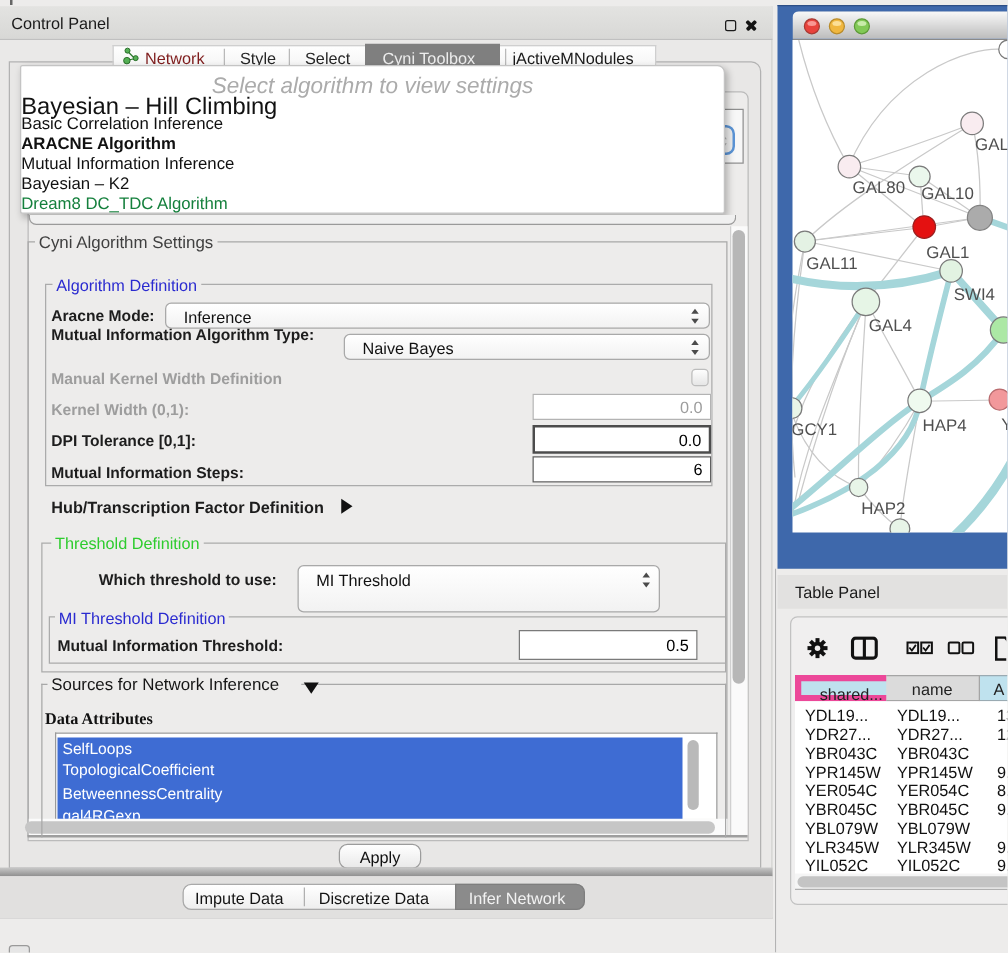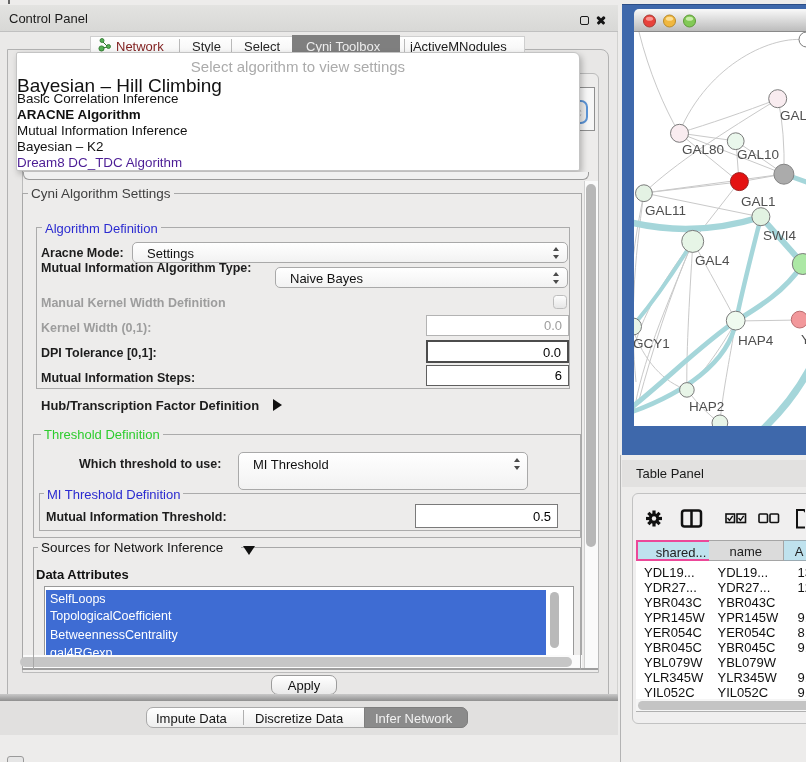--- a/index.html
+++ b/index.html
@@ -51,45 +51,45 @@
 
 <svg class="abs" style="left:98px;top:37px;" width="14" height="15">
 <line x1="4" y1="4" x2="10" y2="10" stroke="#2c7a2c" stroke-width="1"></line>
 <line x1="4" y1="11" x2="10" y2="10" stroke="#2c7a2c" stroke-width="1"></line>
 <circle cx="4" cy="3.5" r="2" fill="#55b055" stroke="#2a6e2a" stroke-width="0.8"></circle>
 <circle cx="3.5" cy="11.5" r="2.6" fill="#55b055" stroke="#2a6e2a" stroke-width="0.8"></circle>
 <circle cx="10.5" cy="9.5" r="2" fill="#55b055" stroke="#2a6e2a" stroke-width="0.8"></circle>
 </svg>
 
 <div class="abs" style="left:16px;top:52px;width:564px;height:119px;background:#ffffff;border:1px solid #c4c4c4;border-radius:2px 6px 2px 2px;box-shadow:2px 3px 6px rgba(0,0,0,0.25);"></div>
-<div class="abs" style="left:16px;top:58px;width:564px;text-align:center;font-size:15px;color:#ababab;">Select algorithm to view settings</div>
+<div class="abs" style="left:16px;top:58px;width:564px;text-align:center;font-size:18px;color:#ababab;font-style:italic;">Select algorithm to view settings</div>
 <div class="abs" style="left:17px;top:75px;font-size:19px;color:#111;">Bayesian – Hill Climbing</div>
 <div class="abs" style="left:17px;top:91px;font-size:13.4px;color:#111;">Basic Correlation Inference</div>
 <div class="abs" style="left:17px;top:107px;font-size:13.4px;font-weight:bold;color:#111;">ARACNE Algorithm</div>
 <div class="abs" style="left:17px;top:123px;font-size:13.4px;color:#111;">Mutual Information Inference</div>
 <div class="abs" style="left:17px;top:139px;font-size:13.4px;color:#111;">Bayesian – K2</div>
-<div class="abs" style="left:17px;top:155px;font-size:13.4px;color:#4c1d95;">Dream8 DC_TDC Algorithm</div>
+<div class="abs" style="left:17px;top:155px;font-size:13.4px;color:#15803d;">Dream8 DC_TDC Algorithm</div>
 
 <div class="abs" style="left:23px;top:166px;width:566px;height:14px;background:#f0f0f0;border:1px solid #9a9a9a;border-radius:0 0 6px 6px;border-top:none;clip-path:inset(6px 0 0 0);"></div>
 
 <div class="abs" style="left:22px;top:193px;width:560px;height:476px;border:1px solid #a8a8a8;"></div>
 <div class="abs" style="left:28px;top:186px;background:#EDECEB;padding:0 3px;font-size:13.5px;color:#404040;">Cyni Algorithm Settings</div>
 
 <div class="abs" style="left:584px;top:181px;width:14px;height:487px;background:#fafafa;border-left:1px solid #d0d0d0;"></div>
 <div class="abs" style="left:586px;top:184px;width:10px;height:363px;background:#b7b7b7;border-radius:5px;"></div>
 <div class="abs" style="left:23px;top:655px;width:559px;height:13px;background:#fbfbfb;"></div>
 <div class="abs" style="left:20px;top:656.5px;width:552px;height:10.5px;background:#c6c6c6;border-radius:5px;"></div>
 <div class="abs" style="left:22px;top:668px;width:576px;height:2px;background:#9e9e9e;"></div>
 
 <div class="abs" style="left:36px;top:227px;width:534px;height:162px;border:1px solid #ababab;"></div>
 <div class="abs" style="left:42px;top:221px;background:#EDECEB;padding:0 3px;font-size:13px;color:#2b2bd0;">Algorithm Definition</div>
 
 <div class="lbl abs" style="left:41px;top:246px;">Aracne Mode:</div>
 <div class="combo" style="left:132px;top:242px;width:436px;height:21px;">
-    <span style="position:absolute;left:14px;top:3px;">Settings</span>
+    <span style="position:absolute;left:14px;top:3px;">Inference</span>
   </div>
 <div class="arrows" style="left:553px;top:247px;"></div>
 
 <div class="lbl abs" style="left:41px;top:261px;">Mutual Information Algorithm Type:</div>
 <div class="combo" style="left:275px;top:267px;width:293px;height:21px;">
     <span style="position:absolute;left:14px;top:3px;">Naive Bayes</span>
   </div>
 <div class="arrows" style="left:553px;top:272px;"></div>
 
 <div class="glbl abs" style="left:41px;top:296px;">Manual Kernel Width Definition</div>
@@ -117,21 +117,21 @@
 <div class="arrows" style="left:514px;top:458px;"></div>
 
 <div class="abs" style="left:39px;top:493px;width:542px;height:38px;border:1px solid #ababab;"></div>
 <div class="abs" style="left:44px;top:487px;background:#EDECEB;padding:0 3px;font-size:13px;color:#2b2bd0;">MI Threshold Definition</div>
 <div class="lbl abs" style="left:46px;top:510px;">Mutual Information Threshold:</div>
 <div class="fld" style="left:415px;top:504px;width:143px;height:24px;border:1px solid #7a7a7a;color:#000;padding:4px 6px 0 0;">0.5</div>
 
 <div class="abs" style="left:33px;top:547px;width:548px;height:123px;border:1px solid #a8a8a8;border-bottom:none;"></div>
 <div class="abs" style="left:38px;top:540px;background:#EDECEB;padding:0 18px 0 3px;font-size:13.5px;color:#161616;">Sources for Network Inference</div>
 <div class="abs" style="left:243px;top:546px;width:0;height:0;border-left:6.5px solid transparent;border-right:6.5px solid transparent;border-top:9px solid #111;"></div>
-<div class="abs b" style="left:36px;top:567px;font-size:13px;color:#111;">Data Attributes</div>
+<div class="abs b" style="left:36px;top:567px;font-size:13px;color:#111;font-family:Liberation Serif, serif;">Data Attributes</div>
 
 <div class="abs" style="left:44px;top:586px;width:530px;height:69px;background:#ffffff;border:1px solid #999;border-bottom:none;overflow:hidden;">
   <div style="position:absolute;left:1px;top:3px;width:500px;height:76px;background:#3E6CD3;"></div>
   <div style="position:absolute;left:5px;top:5px;font-size:12.5px;color:#fff;">SelfLoops</div>
   <div style="position:absolute;left:5px;top:22px;font-size:12.5px;color:#fff;">TopologicalCoefficient</div>
   <div style="position:absolute;left:5px;top:41px;font-size:12.5px;color:#fff;">BetweennessCentrality</div>
   <div style="position:absolute;left:5px;top:59px;font-size:12.5px;color:#fff;">gal4RGexp</div>
   <div style="position:absolute;left:505px;top:5px;width:9px;height:56px;background:#b9b9b9;border-radius:4.5px;"></div>
 </div>
 
@@ -265,21 +265,21 @@
     <rect x="92" y="5" width="8.5" height="8.5" stroke-width="1.6"></rect>
     <path d="M 93.5,9 l 2,2.4 l 3.2,-4.5" stroke-width="1.4"></path>
     <rect x="114" y="5" width="8.5" height="8.5" stroke-width="1.6" rx="1"></rect>
     <rect x="125" y="5" width="8.5" height="8.5" stroke-width="1.6" rx="1"></rect>
   </g>
 
   <path d="M 152,1 h 7 l 4,4.5 v 13 h -11 z" fill="none" stroke="#111" stroke-width="2"></path>
 </svg>
 
 <div class="abs" style="left:635.5px;top:540px;width:170.5px;height:157px;background:#fff;overflow:hidden;">
-  <div style="position:absolute;left:0;top:0;width:91px;height:21px;background:#BFE2EE;border:2px solid #ec4899;text-align:center;font-size:13px;color:#222;padding-top:3px;">shared...</div>
+  <div style="position:absolute;left:0;top:0;width:91px;height:21px;background:#BFE2EE;border:5px solid #ec4899;text-align:center;font-size:13px;color:#222;padding-top:3px;">shared...</div>
   <div style="position:absolute;left:73px;top:0;width:75.5px;height:21px;background:#DBDBDB;border:1px solid #a5a5a5;border-left:none;text-align:center;font-size:13px;color:#222;padding-top:3px;">name</div>
   <div style="position:absolute;left:148.5px;top:0;width:40px;height:21px;background:#BFE2EE;border:1px solid #9aaab2;border-left:none;font-size:13px;color:#222;padding-top:3px;">&nbsp;&nbsp;&nbsp;A</div>
 </div>
 <div class="abs" style="left:635.5px;top:561px;width:170.5px;height:137.5px;background:#fff;overflow:hidden;font-size:13px;color:#111;">
   <div style="position:absolute;left:8.5px;top:3.5px;">YDL19...</div>
     <div style="position:absolute;left:82px;top:3.5px;">YDL19...</div>
     <div style="position:absolute;left:162px;top:3.5px;">13</div>
   <div style="position:absolute;left:8.5px;top:18.6px;">YDR27...</div>
     <div style="position:absolute;left:82px;top:18.6px;">YDR27...</div>
     <div style="position:absolute;left:162px;top:18.6px;">12</div>

